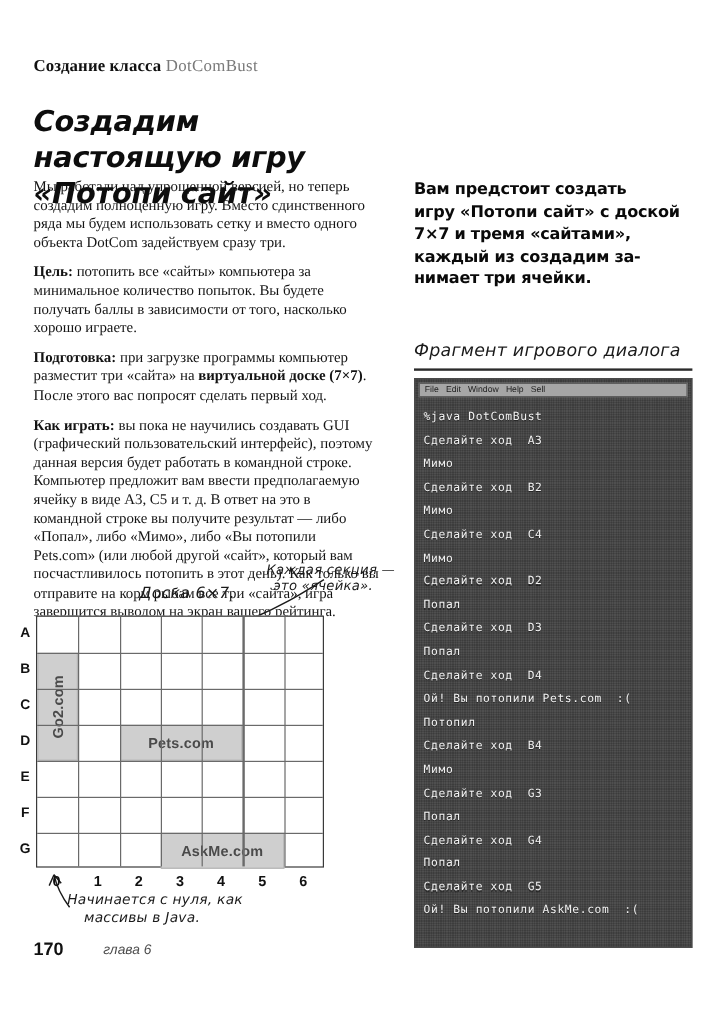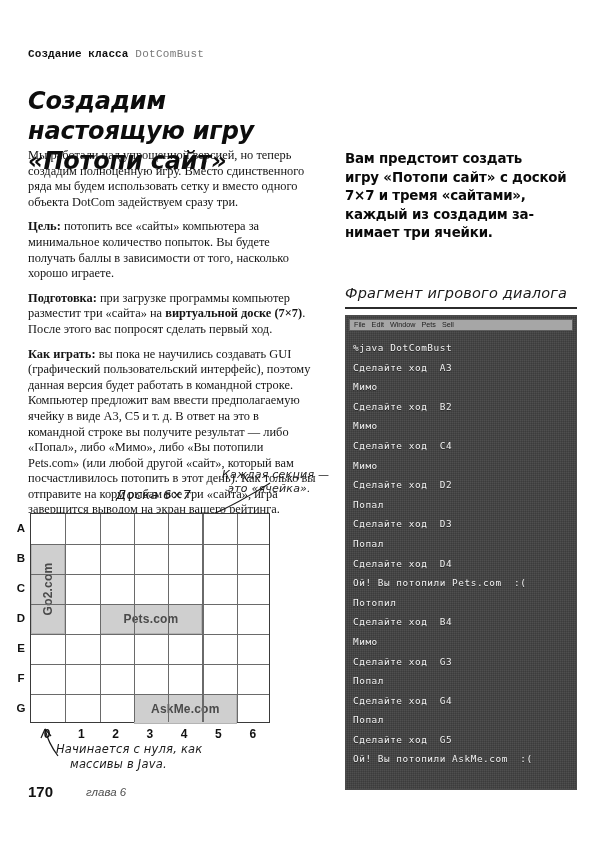--- a/index.html
+++ b/index.html
@@ -14,22 +14,22 @@
   .page {
     position: relative;
     width: 600px; height: 850px;
     background: #fff;
   }
 
   
   .runhead {
     position: absolute;
     left: 28px; top: 48px;
-    font-family: Liberation Mono, monospace;
-    font-size: 11px;
+    font-family: Liberation Serif, serif;
+    font-size: 14px;
     letter-spacing: .1px;
     white-space: nowrap;
   }
   .runhead .b { font-weight: bold; color: #111; }
   .runhead .g { font-weight: normal; color: #7a7a7a; letter-spacing: .3px; }
 
   
   .title {
     position: absolute;
     left: 28px; top: 86px;
@@ -280,21 +280,21 @@
   </div>
 
   <div class="hand console-caption">Фрагмент игрового диалога</div>
   <div class="console-rule"></div>
 
   <div class="console">
     <div class="menubar">
       <span>File</span>
       <span>Edit</span>
       <span>Window</span>
-      <span>Pets</span>
+      <span>Help</span>
       <span>Sell</span>
     </div>
     <div class="termlines" id="termlines"><div>%java DotComBust</div><div>Сделайте ход  A3</div><div>Мимо</div><div>Сделайте ход  B2</div><div>Мимо</div><div>Сделайте ход  C4</div><div>Мимо</div><div>Сделайте ход  D2</div><div>Попал</div><div>Сделайте ход  D3</div><div>Попал</div><div>Сделайте ход  D4</div><div>Ой! Вы потопили Pets.com  :(</div><div>Потопил</div><div>Сделайте ход  B4</div><div>Мимо</div><div>Сделайте ход  G3</div><div>Попал</div><div>Сделайте ход  G4</div><div>Попал</div><div>Сделайте ход  G5</div><div>Ой! Вы потопили AskMe.com  :(</div></div>
   </div>
 
   <div class="hand board-caption">Доска 6×7.</div>
 
   <div class="hand cell-note">
     <span>Каждая секция —</span>
     <span class="l2">это «ячейка».</span>

